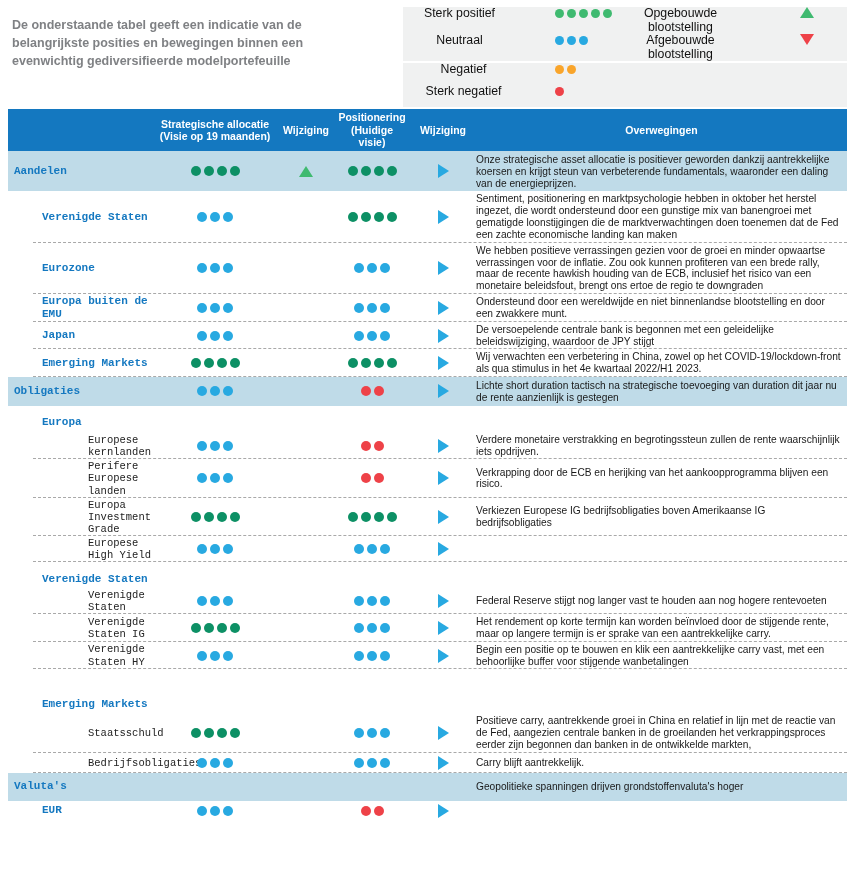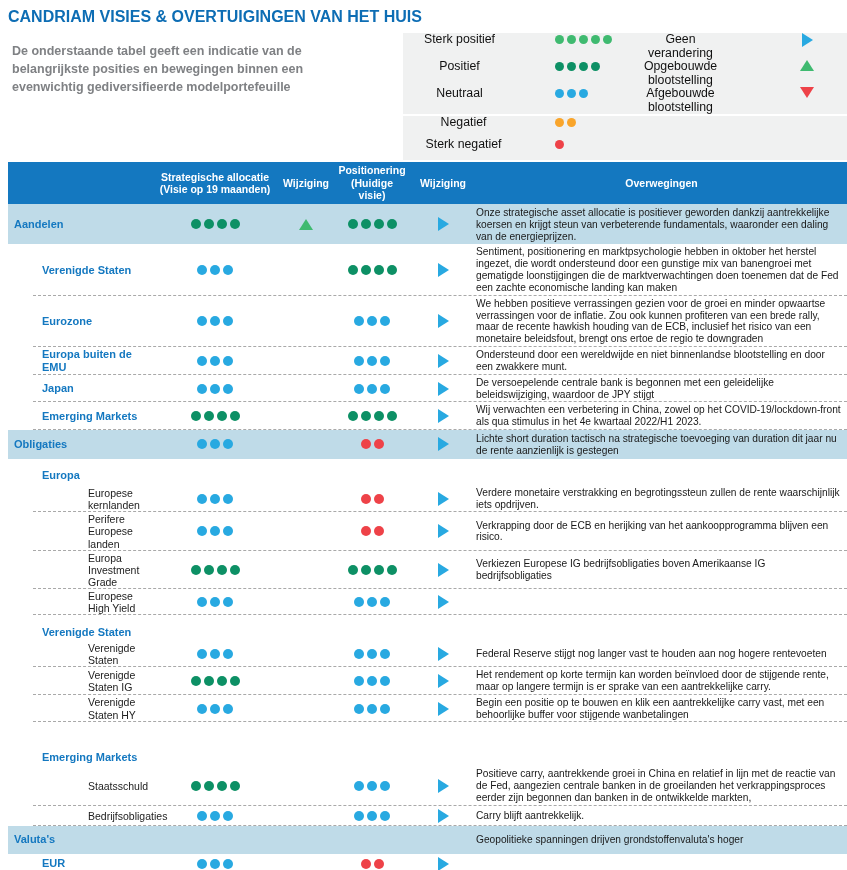--- a/index.html
+++ b/index.html
@@ -37,64 +37,51 @@
 
   .trows { margin-left:8px; }
   .row {
     display:grid; grid-template-columns:144px 126px 56px 76px 66px 1fr;
     position:relative; align-items:center; padding:1px 0; min-height:20px;
   }
   .row.section { background:#bfdbe8; min-height:28px; }
   .row.grouphead { min-height:18px; margin-top:8px; }
   .cell { display:flex; justify-content:center; align-items:center; }
   .c-label { justify-content:flex-start; }
-  .lbl { font-size:11px; font-weight:bold; color:#1478c0; line-height:1.15; }
+  .lbl { font-size:11px; font-weight:bold; color:#1478c0; line-height:1.15;font-family:Liberation Mono, monospace; }
   .row.section .lbl { padding-left:6px; }
   .row.sub .lbl, .row.grouphead .lbl { padding-left:34px; }
   .row.item .lbl { padding-left:80px; font-weight:normal; color:#222; font-size:10.5px; }
   .c-comment { justify-content:flex-start; align-items:center; font-size:10.2px; line-height:1.16; color:#191919; padding:1px 4px 1px 0; }
   .row.section .c-comment { align-items:flex-start; padding-top:2px; }
   .divider { position:absolute; left:25px; right:0; bottom:0; border-bottom:1.5px dashed #a9a9a9; }
 </style>
 </head>
 <body>
 
 <div class="page">
-  <h1 class="page-title">CANDRIAM VISIES &amp; OVERTUIGINGEN VAN HET HUIS</h1>
   <div class="top-row">
     <p class="intro">De onderstaande tabel geeft een indicatie van de belangrijkste posities en bewegingen binnen een evenwichtig gediversifieerde modelportefeuille</p>
     <div class="legend">
       <div class="legend-top">
         <div class="leg-ratings" id="leg-ratings-top">
             <div class="leg-row">
               <span class="leg-label">Sterk positief</span>
               <span class="leg-dots">
                 <span class="dots"><span class="dot" style="background: rgb(63, 186, 112);"></span><span class="dot" style="background: rgb(63, 186, 112);"></span><span class="dot" style="background: rgb(63, 186, 112);"></span><span class="dot" style="background: rgb(63, 186, 112);"></span><span class="dot" style="background: rgb(63, 186, 112);"></span></span>
               </span>
             </div>
             <div class="leg-row">
-              <span class="leg-label">Positief</span>
-              <span class="leg-dots">
-                <span class="dots"><span class="dot" style="background: rgb(13, 144, 101);"></span><span class="dot" style="background: rgb(13, 144, 101);"></span><span class="dot" style="background: rgb(13, 144, 101);"></span><span class="dot" style="background: rgb(13, 144, 101);"></span></span>
-              </span>
-            </div>
-            <div class="leg-row">
               <span class="leg-label">Neutraal</span>
               <span class="leg-dots">
                 <span class="dots"><span class="dot" style="background: rgb(40, 169, 225);"></span><span class="dot" style="background: rgb(40, 169, 225);"></span><span class="dot" style="background: rgb(40, 169, 225);"></span></span>
               </span>
             </div>
           </div>
         <div class="leg-changes" id="leg-changes">
-            <div class="leg-row">
-              <span class="leg-label">Geen verandering</span>
-              <span class="leg-arrow">
-                <span class="arr" style="border-top: 7px solid transparent; border-bottom: 7px solid transparent; border-left: 11px solid rgb(40, 169, 225);"></span>
-              </span>
-            </div>
             <div class="leg-row">
               <span class="leg-label">Opgebouwde blootstelling</span>
               <span class="leg-arrow">
                 <span class="arr" style="border-left: 7px solid transparent; border-right: 7px solid transparent; border-bottom: 11px solid rgb(63, 186, 112);"></span>
               </span>
             </div>
             <div class="leg-row">
               <span class="leg-label">Afgebouwde blootstelling</span>
               <span class="leg-arrow">
                 <span class="arr" style="border-left: 7px solid transparent; border-right: 7px solid transparent; border-top: 11px solid rgb(238, 66, 72);"></span>

